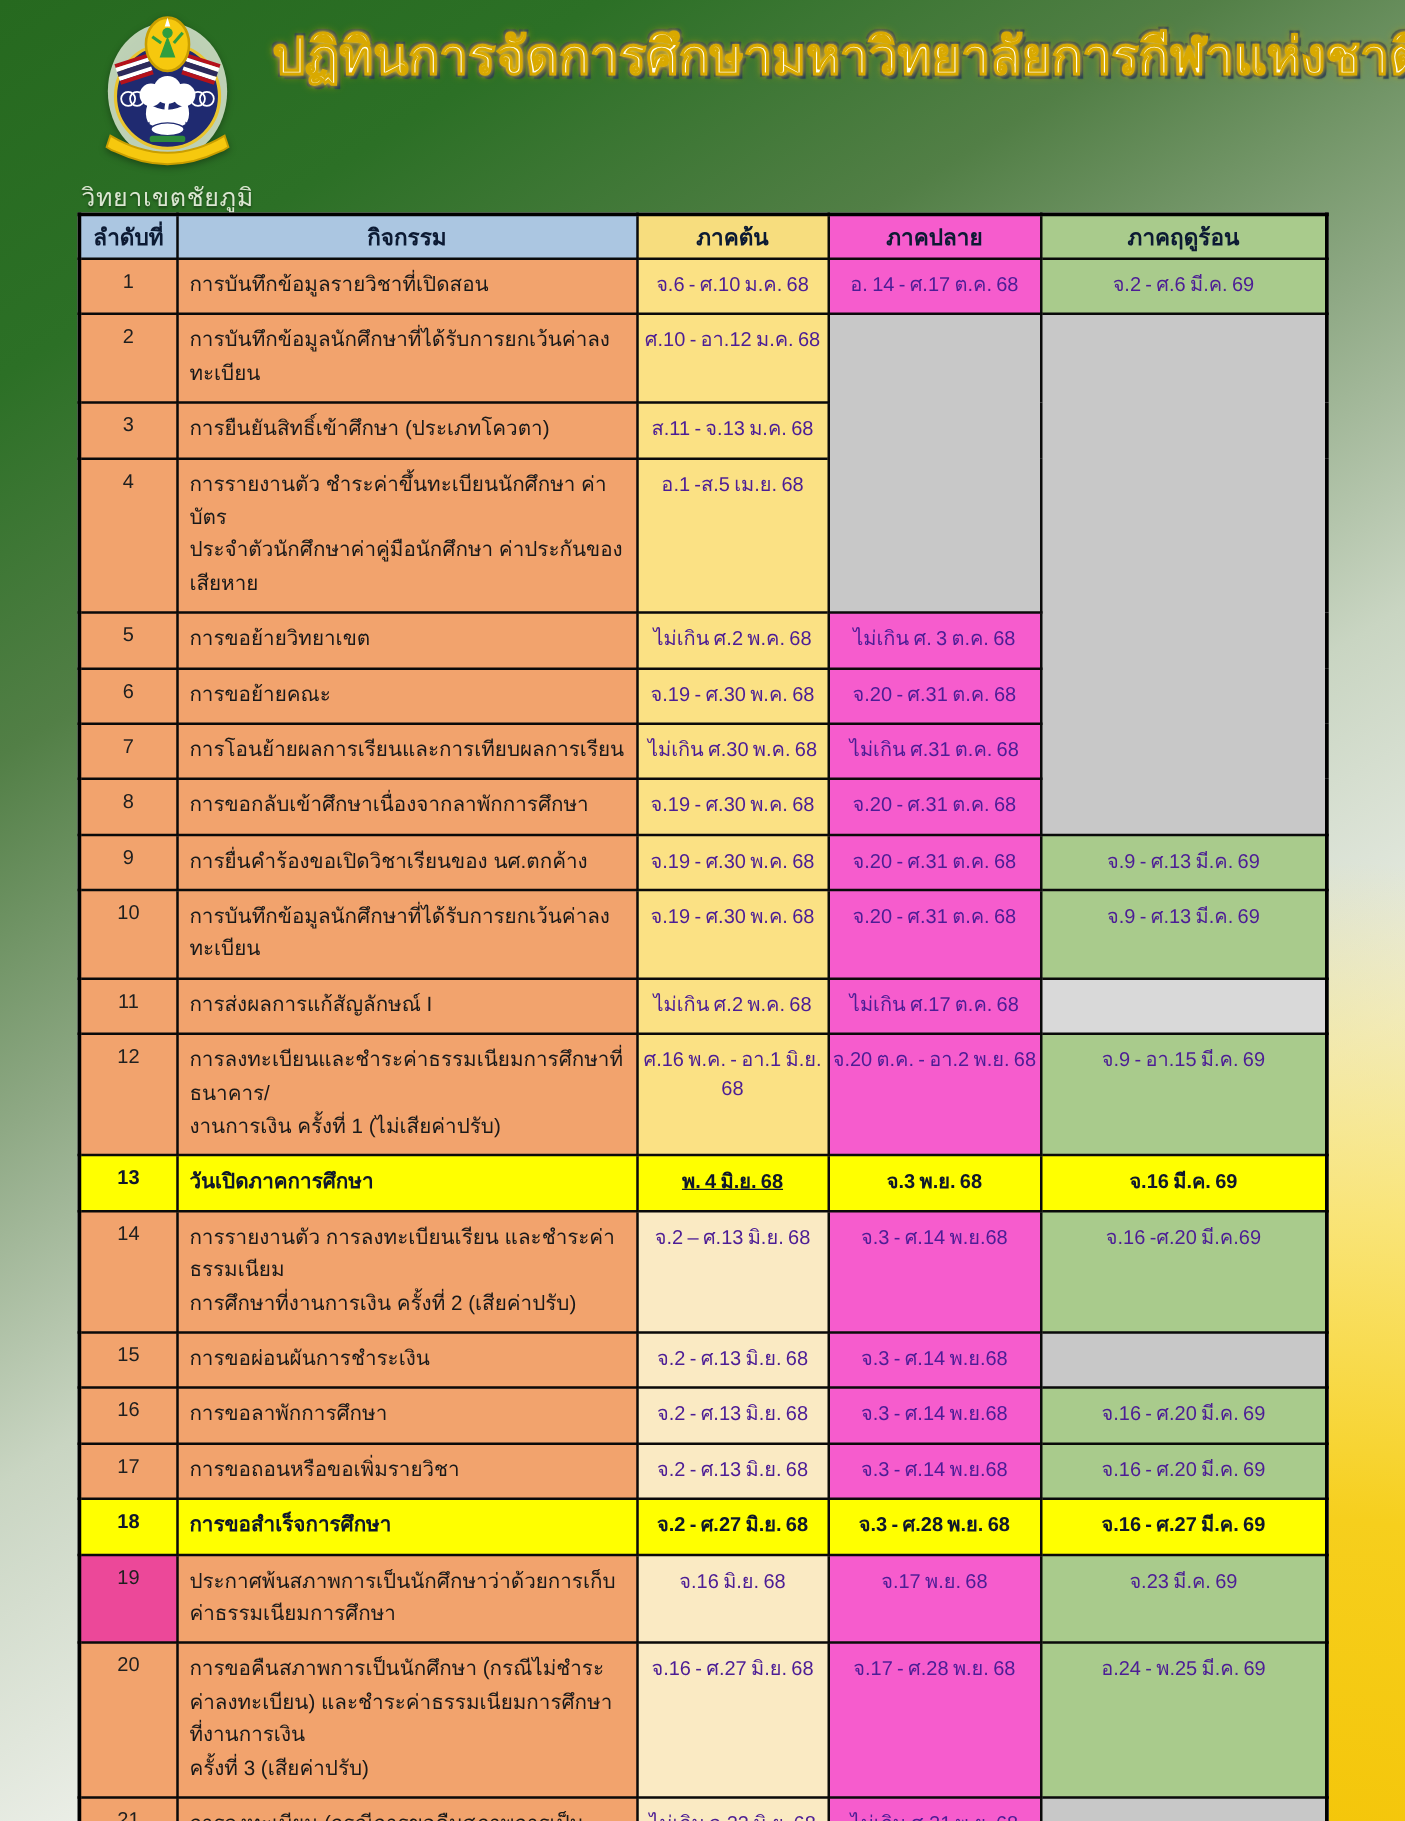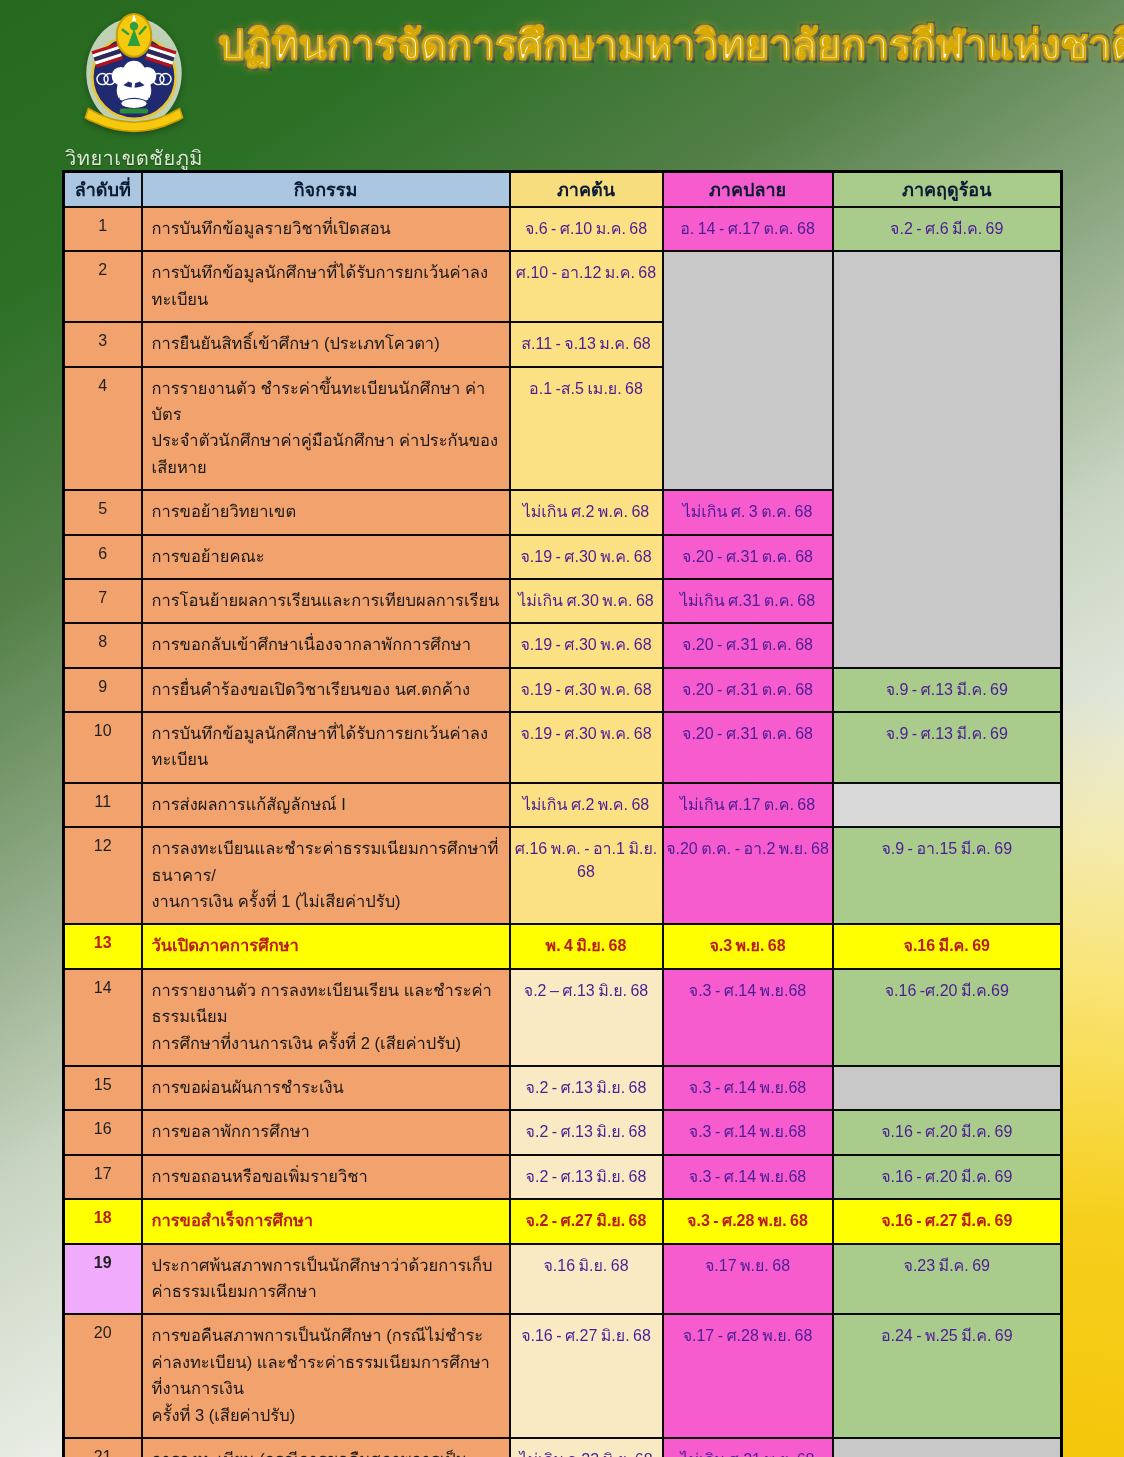--- a/index.html
+++ b/index.html
@@ -79,21 +79,21 @@
   td.date{
     text-align:center;
     vertical-align:top;
     padding:9px 2px 6px;
     font-size:16px;
     color:#4c1d95;
     line-height:1.45;
     white-space:pre-line;
     word-spacing:-1px;
   }
-  tr.hl-row td{font-weight:bold;color:#b91c1c;}
+  tr.hl-row td{font-weight:bold;color:#0f172a;}
 </style>
 </head>
 <body>
 
 <div class="page">
 
   <div class="logo-block">
     <svg viewBox="0 0 120 130" aria-hidden="true">
       <ellipse cx="60" cy="64" rx="47" ry="54" fill="#cfdfc7" opacity="0.9"></ellipse>
       <circle cx="60" cy="68" r="41" fill="#1f2a70" stroke="#e9c52f" stroke-width="2.5"></circle>
@@ -246,21 +246,21 @@
             <td class="num" style="background: rgb(242, 163, 109);">12</td>
             <td class="act" style="background: rgb(242, 163, 109);">การลงทะเบียนและชำระค่าธรรมเนียมการศึกษาที่ธนาคาร/
 งานการเงิน ครั้งที่ 1  (ไม่เสียค่าปรับ)</td>
             <td class="date" style="background: rgb(251, 225, 132);">ศ.16 พ.ค. - อา.1 มิ.ย. 68</td>
             <td class="date" style="background: rgb(246, 92, 205);">จ.20 ต.ค. - อา.2 พ.ย. 68</td>
             <td class="date" style="background: rgb(169, 203, 140);">จ.9 - อา.15 มี.ค. 69</td>
           </tr>
           <tr class="hl-row">
             <td class="num" style="background: rgb(255, 255, 0);">13</td>
             <td class="act" style="background: rgb(255, 255, 0);">วันเปิดภาคการศึกษา</td>
-            <td class="date" style="background: rgb(255, 255, 0);">พ. 4 มิ.ย. 68</td>
+            <td class="date" style="background: rgb(255, 255, 0); text-decoration: underline;">พ. 4 มิ.ย. 68</td>
             <td class="date" style="background: rgb(255, 255, 0);">จ.3 พ.ย. 68</td>
             <td class="date" style="background: rgb(255, 255, 0);">จ.16 มี.ค. 69</td>
           </tr>
           <tr>
             <td class="num" style="background: rgb(242, 163, 109);">14</td>
             <td class="act" style="background: rgb(242, 163, 109);">การรายงานตัว การลงทะเบียนเรียน และชำระค่าธรรมเนียม
 การศึกษาที่งานการเงิน ครั้งที่ 2 (เสียค่าปรับ)</td>
             <td class="date" style="background: rgb(250, 234, 195);">จ.2 – ศ.13 มิ.ย. 68</td>
             <td class="date" style="background: rgb(246, 92, 205);">จ.3 - ศ.14 พ.ย.68</td>
             <td class="date" style="background: rgb(169, 203, 140);">จ.16 -ศ.20 มี.ค.69</td>
@@ -287,21 +287,21 @@
             <td class="date" style="background: rgb(169, 203, 140);">จ.16 - ศ.20 มี.ค. 69</td>
           </tr>
           <tr class="hl-row">
             <td class="num" style="background: rgb(255, 255, 0);">18</td>
             <td class="act" style="background: rgb(255, 255, 0);">การขอสำเร็จการศึกษา</td>
             <td class="date" style="background: rgb(255, 255, 0);">จ.2 - ศ.27 มิ.ย. 68</td>
             <td class="date" style="background: rgb(255, 255, 0);">จ.3 - ศ.28 พ.ย. 68</td>
             <td class="date" style="background: rgb(255, 255, 0);">จ.16 - ศ.27 มี.ค. 69</td>
           </tr>
           <tr>
-            <td class="num" style="background: #f0abfc; font-weight: bold;">19</td>
+            <td class="num" style="background: #ec4899;">19</td>
             <td class="act" style="background: rgb(242, 163, 109);">ประกาศพ้นสภาพการเป็นนักศึกษาว่าด้วยการเก็บ
 ค่าธรรมเนียมการศึกษา</td>
             <td class="date" style="background: rgb(250, 234, 195);">จ.16 มิ.ย. 68</td>
             <td class="date" style="background: rgb(246, 92, 205);">จ.17 พ.ย. 68</td>
             <td class="date" style="background: rgb(169, 203, 140);">จ.23 มี.ค. 69</td>
           </tr>
           <tr>
             <td class="num" style="background: rgb(242, 163, 109);">20</td>
             <td class="act" style="background: rgb(242, 163, 109);">การขอคืนสภาพการเป็นนักศึกษา (กรณีไม่ชำระ
 ค่าลงทะเบียน) และชำระค่าธรรมเนียมการศึกษาที่งานการเงิน

